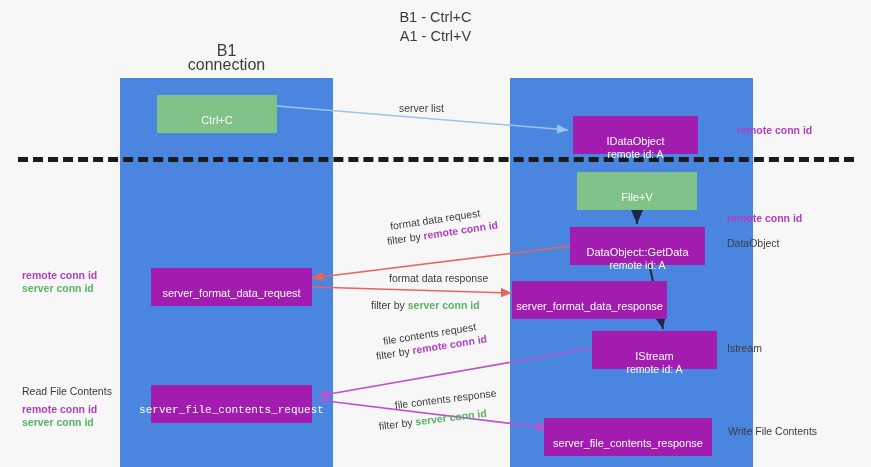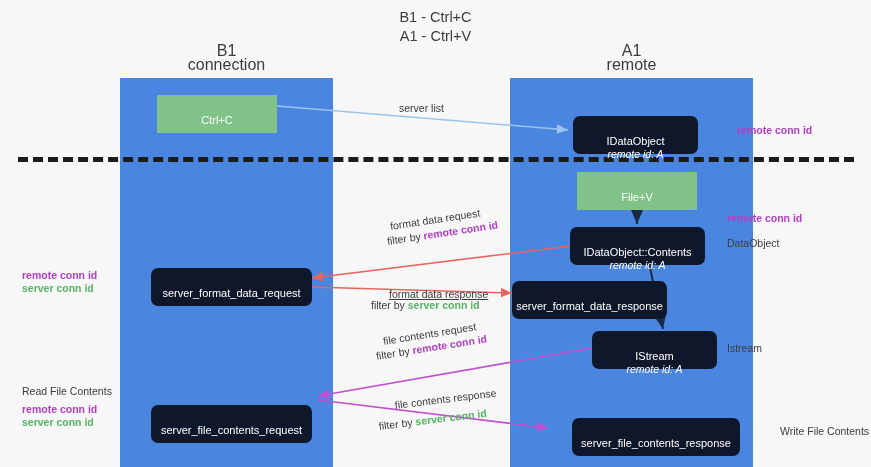--- a/index.html
+++ b/index.html
@@ -49,23 +49,23 @@
     display: flex;
     flex-direction: column;
     align-items: center;
     justify-content: flex-start;
     color: #ffffff;
     font-size: 11px;
     line-height: 13px;
     text-align: center;
     padding: 19px 4px;
   }
-  .box .l2 { font-size: 10.5px; font-style: italic; }
+  .box .l2 { font-size: 10.5px; }
   .green { background: #80c287; }
-  .orange { background: #0f172a; border-radius: 7px; }
+  .orange { background: #a21caf; }
 
   .divider {
     position: absolute;
     left: 18px;
     top: 157px;
     width: 836px;
     height: 0;
     border-top: 5px dashed #1b1b1b;
   }
 
@@ -97,22 +97,20 @@
 <div id="root">
 
   <div class="lane lane-b1"></div>
   <div class="lane lane-a1"></div>
 
   <div class="title">B1 - Ctrl+C
 A1 - Ctrl+V</div>
 
   <div class="col-head col-head-b1">B1
 connection</div>
-  <div class="col-head col-head-a1">A1
-remote</div>
 
   <svg class="arrows">
     <defs>
       <marker id="ah-blue" markerWidth="8" markerHeight="8" refX="7" refY="3" orient="auto">
         <path d="M0,0 L7,3 L0,6 z" fill="#9cc3e8"></path>
       </marker>
       <marker id="ah-dark" markerWidth="8" markerHeight="8" refX="7" refY="3" orient="auto">
         <path d="M0,0 L7,3 L0,6 z" fill="#1b2a44"></path>
       </marker>
       <marker id="ah-red" markerWidth="8" markerHeight="8" refX="7" refY="3" orient="auto">
@@ -147,53 +145,53 @@
   <div class="box orange" style="left:573px; top:116px; width:125px; height:31px;">
     <span>IDataObject</span>
     <span class="l2">remote id: A</span>
   </div>
 
   <div class="box green" style="left:577px; top:172px; width:120px; height:25px;">
     <span>File+V</span>
   </div>
 
   <div class="box orange" style="left:570px; top:227px; width:135px; height:31px;">
-    <span>IDataObject::Contents</span>
+    <span>DataObject::GetData</span>
     <span class="l2">remote id: A</span>
   </div>
 
   <div class="box orange" style="left:151px; top:268px; width:161px; height:24px;">
     <span>server_format_data_request</span>
   </div>
 
   <div class="box orange" style="left:512px; top:281px; width:155px; height:24px;">
     <span>server_format_data_response</span>
   </div>
 
   <div class="box orange" style="left:592px; top:331px; width:125px; height:31px;">
     <span>IStream</span>
     <span class="l2">remote id: A</span>
   </div>
 
-  <div class="box orange" style="left:151px; top:405px; width:161px; height:24px;">
+  <div class="box orange" style="left:151px; top:385px; width:161px; height:24px;font-family:Liberation Mono, monospace;">
     <span>server_file_contents_request</span>
   </div>
 
-  <div class="box orange" style="left:572px; top:418px; width:168px; height:24px;">
+  <div class="box orange" style="left:544px; top:418px; width:168px; height:24px;">
     <span>server_file_contents_response</span>
   </div>
 
   <div class="lbl" style="left:399px; top:101px;">server list</div>
 
   <div class="lbl rot-a" style="left:389px; top:219px;">format data request</div>
   <div class="lbl rot-a" style="left:386px; top:234px;">
     <span>filter by </span><span class="purple">remote conn id</span>
   </div>
 
-  <div class="lbl" style="left:389px; top:287px;text-decoration:underline;">format data response</div>
+  <div class="lbl" style="left:389px; top:271px;">format data response</div>
   <div class="lbl" style="left:371px; top:298px;">
     <span>filter by </span><span class="green-t">server conn id</span>
   </div>
 
   <div class="lbl rot-c" style="left:382px; top:334px;">file contents request</div>
   <div class="lbl rot-c" style="left:375px; top:349px;">
     <span>filter by </span><span class="purple">remote conn id</span>
   </div>
 
   <div class="lbl rot-d" style="left:394px; top:398px;">file contents response</div>
@@ -202,21 +200,21 @@
   </div>
 
   <div class="lbl purple" style="left:737px; top:123px;">remote conn id</div>
 
   <div class="lbl purple" style="left:727px; top:211px;">remote conn id</div>
 
   <div class="lbl" style="left:727px; top:236px;">DataObject</div>
 
   <div class="lbl" style="left:727px; top:341px;">Istream</div>
 
-  <div class="lbl" style="left:780px; top:424px;">Write File Contents</div>
+  <div class="lbl" style="left:728px; top:424px;">Write File Contents</div>
 
   <div class="lbl purple" style="left:22px; top:268px;">remote conn id</div>
   <div class="lbl green-t" style="left:22px; top:281px;">server conn id</div>
 
   <div class="lbl" style="left:22px; top:384px;">Read File Contents</div>
   <div class="lbl purple" style="left:22px; top:402px;">remote conn id</div>
   <div class="lbl green-t" style="left:22px; top:415px;">server conn id</div>
 
 </div>
 

